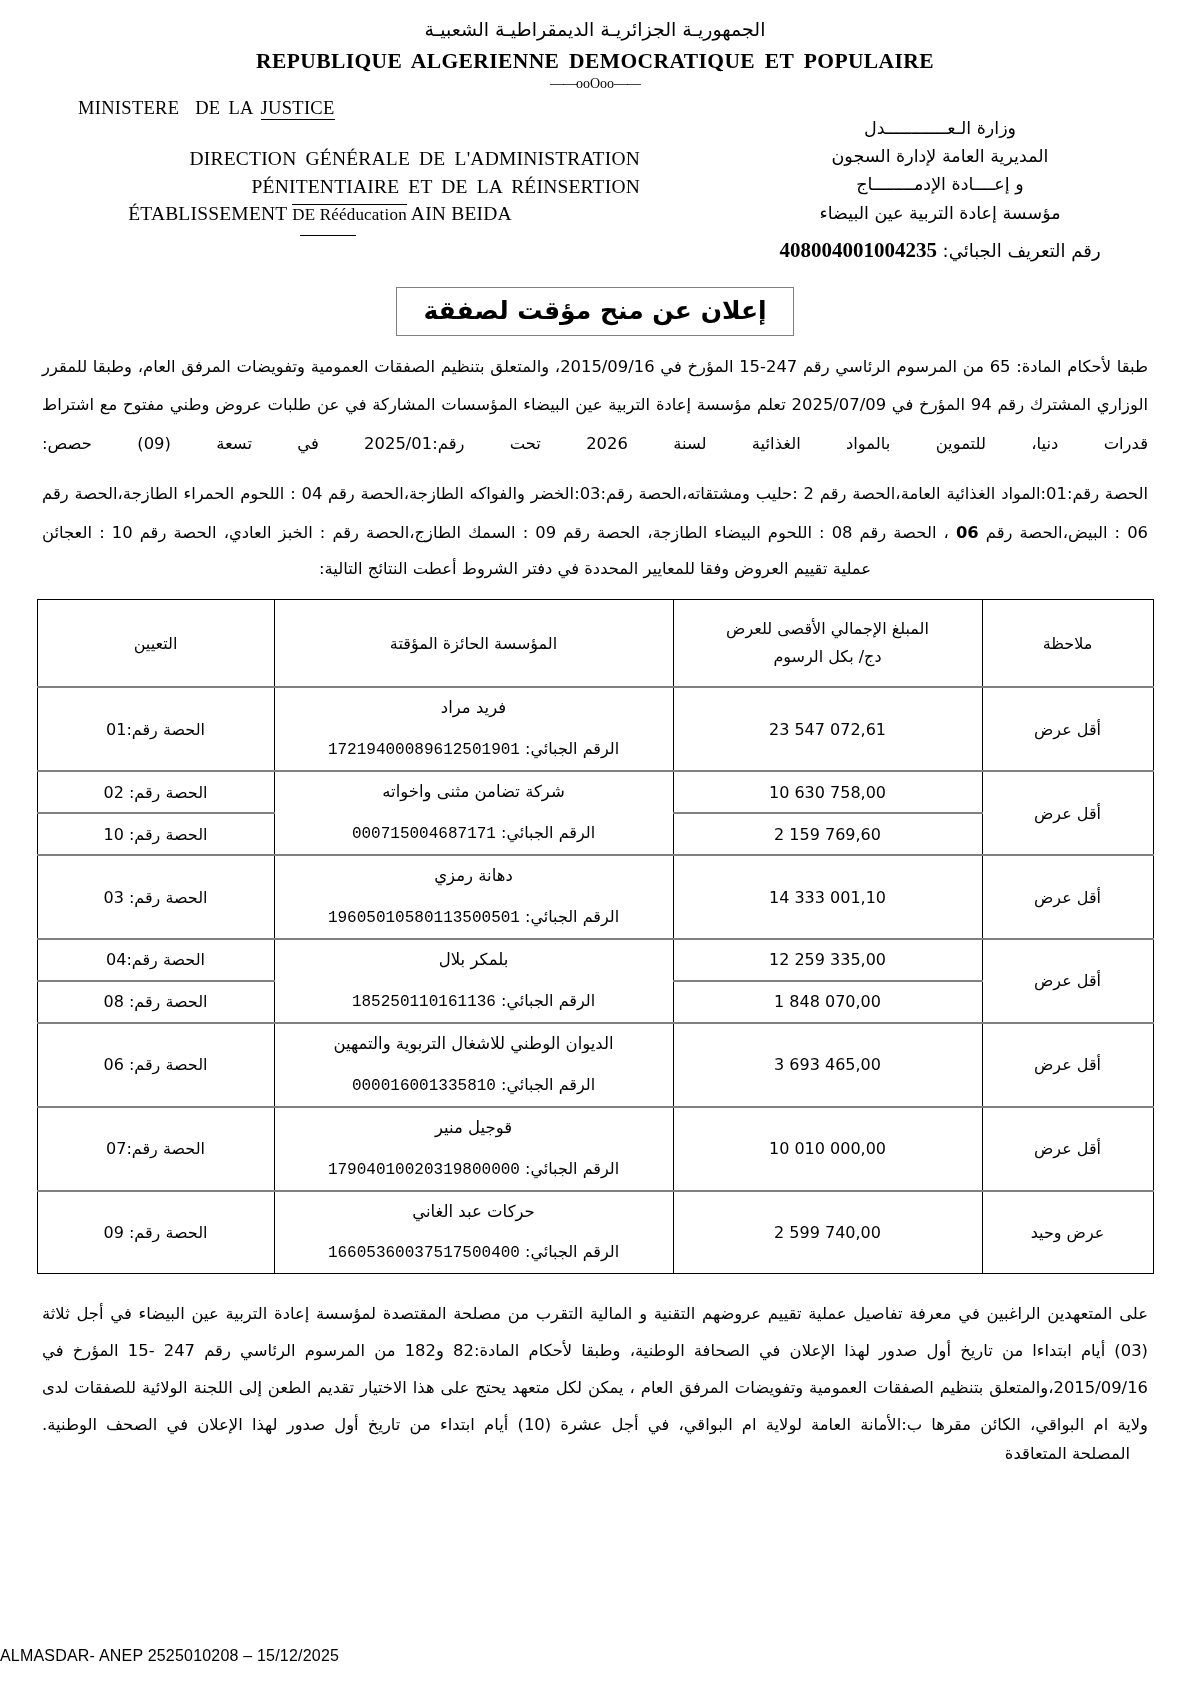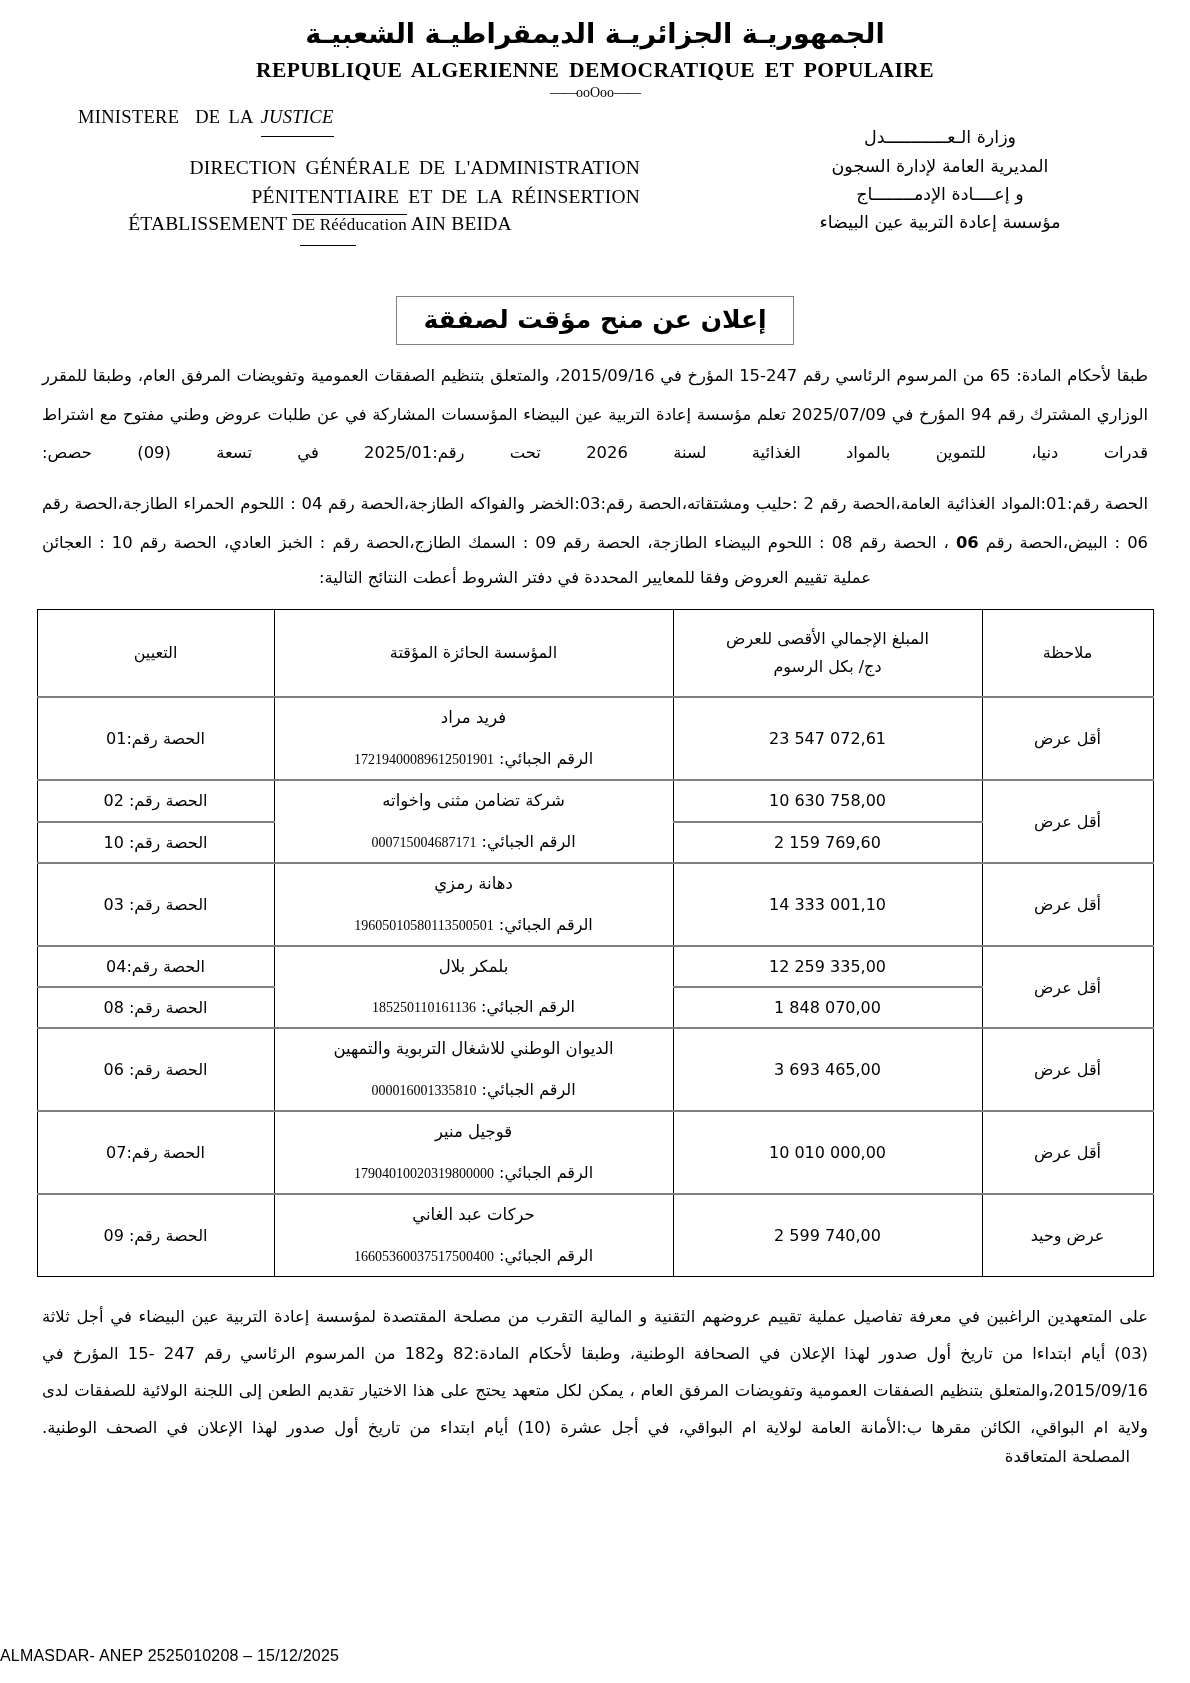--- a/index.html
+++ b/index.html
@@ -21,22 +21,22 @@
     position: relative;
     box-sizing: border-box;
     padding: 0;
   }
 
   
   .hdr-ar-title {
     text-align: center;
     direction: rtl;
     font-family: "DejaVu Sans", sans-serif;
-    font-size: 27px;
-    font-weight: bold;
+    font-size: 19px;
+    font-weight: normal;
     letter-spacing: 1px;
     margin-top: 18px;
     line-height: 1.2;
   }
   .hdr-fr-title {
     text-align: center;
     font-family: "Liberation Serif", serif;
     font-size: 21.5px;
     font-weight: bold;
     letter-spacing: 0.4px;
@@ -66,21 +66,21 @@
     width: 640px;
     font-family: "Liberation Serif", serif;
   }
   .fr-ministere {
     font-size: 18.5px;
     margin-left: 78px;
     display: inline-block;
     letter-spacing: 0.3px;
     word-spacing: 3px;
   }
-  .fr-ministere .u { border-bottom: 1.3px solid #000; padding-bottom: 9px; font-style: italic; }
+  .fr-ministere .u { border-bottom: 1.3px solid #000; padding-bottom: 1px; }
   .fr-dg {
     margin-top: 26px;
     font-size: 19.5px;
     text-align: right;
     letter-spacing: 0.2px;
     word-spacing: 4px;
     line-height: 1.45;
     padding-left: 8px;
   }
   .fr-etab {
@@ -193,22 +193,22 @@
   .cell-lot {
     font-size: 16.5px;
   }
   .ent-name { font-size: 16.5px; line-height: 1.75; }
   .ent-fiscal {
     font-size: 16px;
     line-height: 1.75;
     white-space: nowrap;
   }
   .ent-fiscal .num {
-    font-family: Liberation Serif, serif;
-    font-size: 14px;
+    font-family: Liberation Mono, monospace;
+    font-size: 16px;
     direction: ltr;
     unicode-bidi: embed;
     display: inline-block;
   }
   .hdr2line { line-height: 1.75; }
   .subrow-sep { border-top: 2.3px solid #808080 !important; }
   .no-bottom { border-bottom: none !important; }
   .no-top { border-top: none !important; }
 
   
@@ -260,20 +260,24 @@
       <div class="fr-dg" style="margin-top:0">PÉNITENTIAIRE ET DE LA RÉINSERTION</div>
       <div class="fr-etab"><span>ÉTABLISSEMENT </span><span class="u2 small">DE Rééducation</span><span> AIN BEIDA</span></div>
       <div class="fr-rule"></div>
     </div>
 
     <div class="ar-block">
       <span class="l">وزارة الـعــــــــــــدل</span>
       <span class="l">المديرية العامة لإدارة السجون</span>
       <span class="l">و إعــــادة الإدمــــــــاج</span>
       <span class="l">مؤسسة إعادة التربية  عين البيضاء</span>
+      <div class="ar-fiscal">
+        <span>رقم التعريف الجبائي:</span>
+        <span class="num">408004001004235</span>
+      </div>
     </div>
   </div>
 
   <div class="title-box-wrap">
     <div class="title-box">إعلان عن منح مؤقت لصفقة</div>
   </div>
 
   <div class="body-text">طبقا لأحكام المادة: 65 من المرسوم الرئاسي رقم 247-15 المؤرخ في 2015/09/16، والمتعلق بتنظيم الصفقات العمومية وتفويضات المرفق العام، وطبقا للمقرر الوزاري المشترك رقم 94 المؤرخ في 2025/07/09  تعلم مؤسسة إعادة التربية عين البيضاء المؤسسات المشاركة في عن طلبات عروض وطني مفتوح مع اشتراط قدرات دنيا، للتموين بالمواد الغذائية لسنة 2026 تحت رقم:2025/01 في تسعة (09) حصص:</div>
 
   <div class="body-text"><span>الحصة رقم:01:المواد الغذائية العامة،الحصة رقم 2 :حليب ومشتقاته،الحصة رقم:03:الخضر والفواكه الطازجة،الحصة رقم 04 : اللحوم الحمراء الطازجة،الحصة رقم 06 : البيض،الحصة رقم </span><span class="b">06</span><span> ، الحصة رقم 08 : اللحوم البيضاء الطازجة، الحصة رقم 09 : السمك الطازج،الحصة رقم : الخبز العادي، الحصة رقم 10 : العجائن</span></div>

